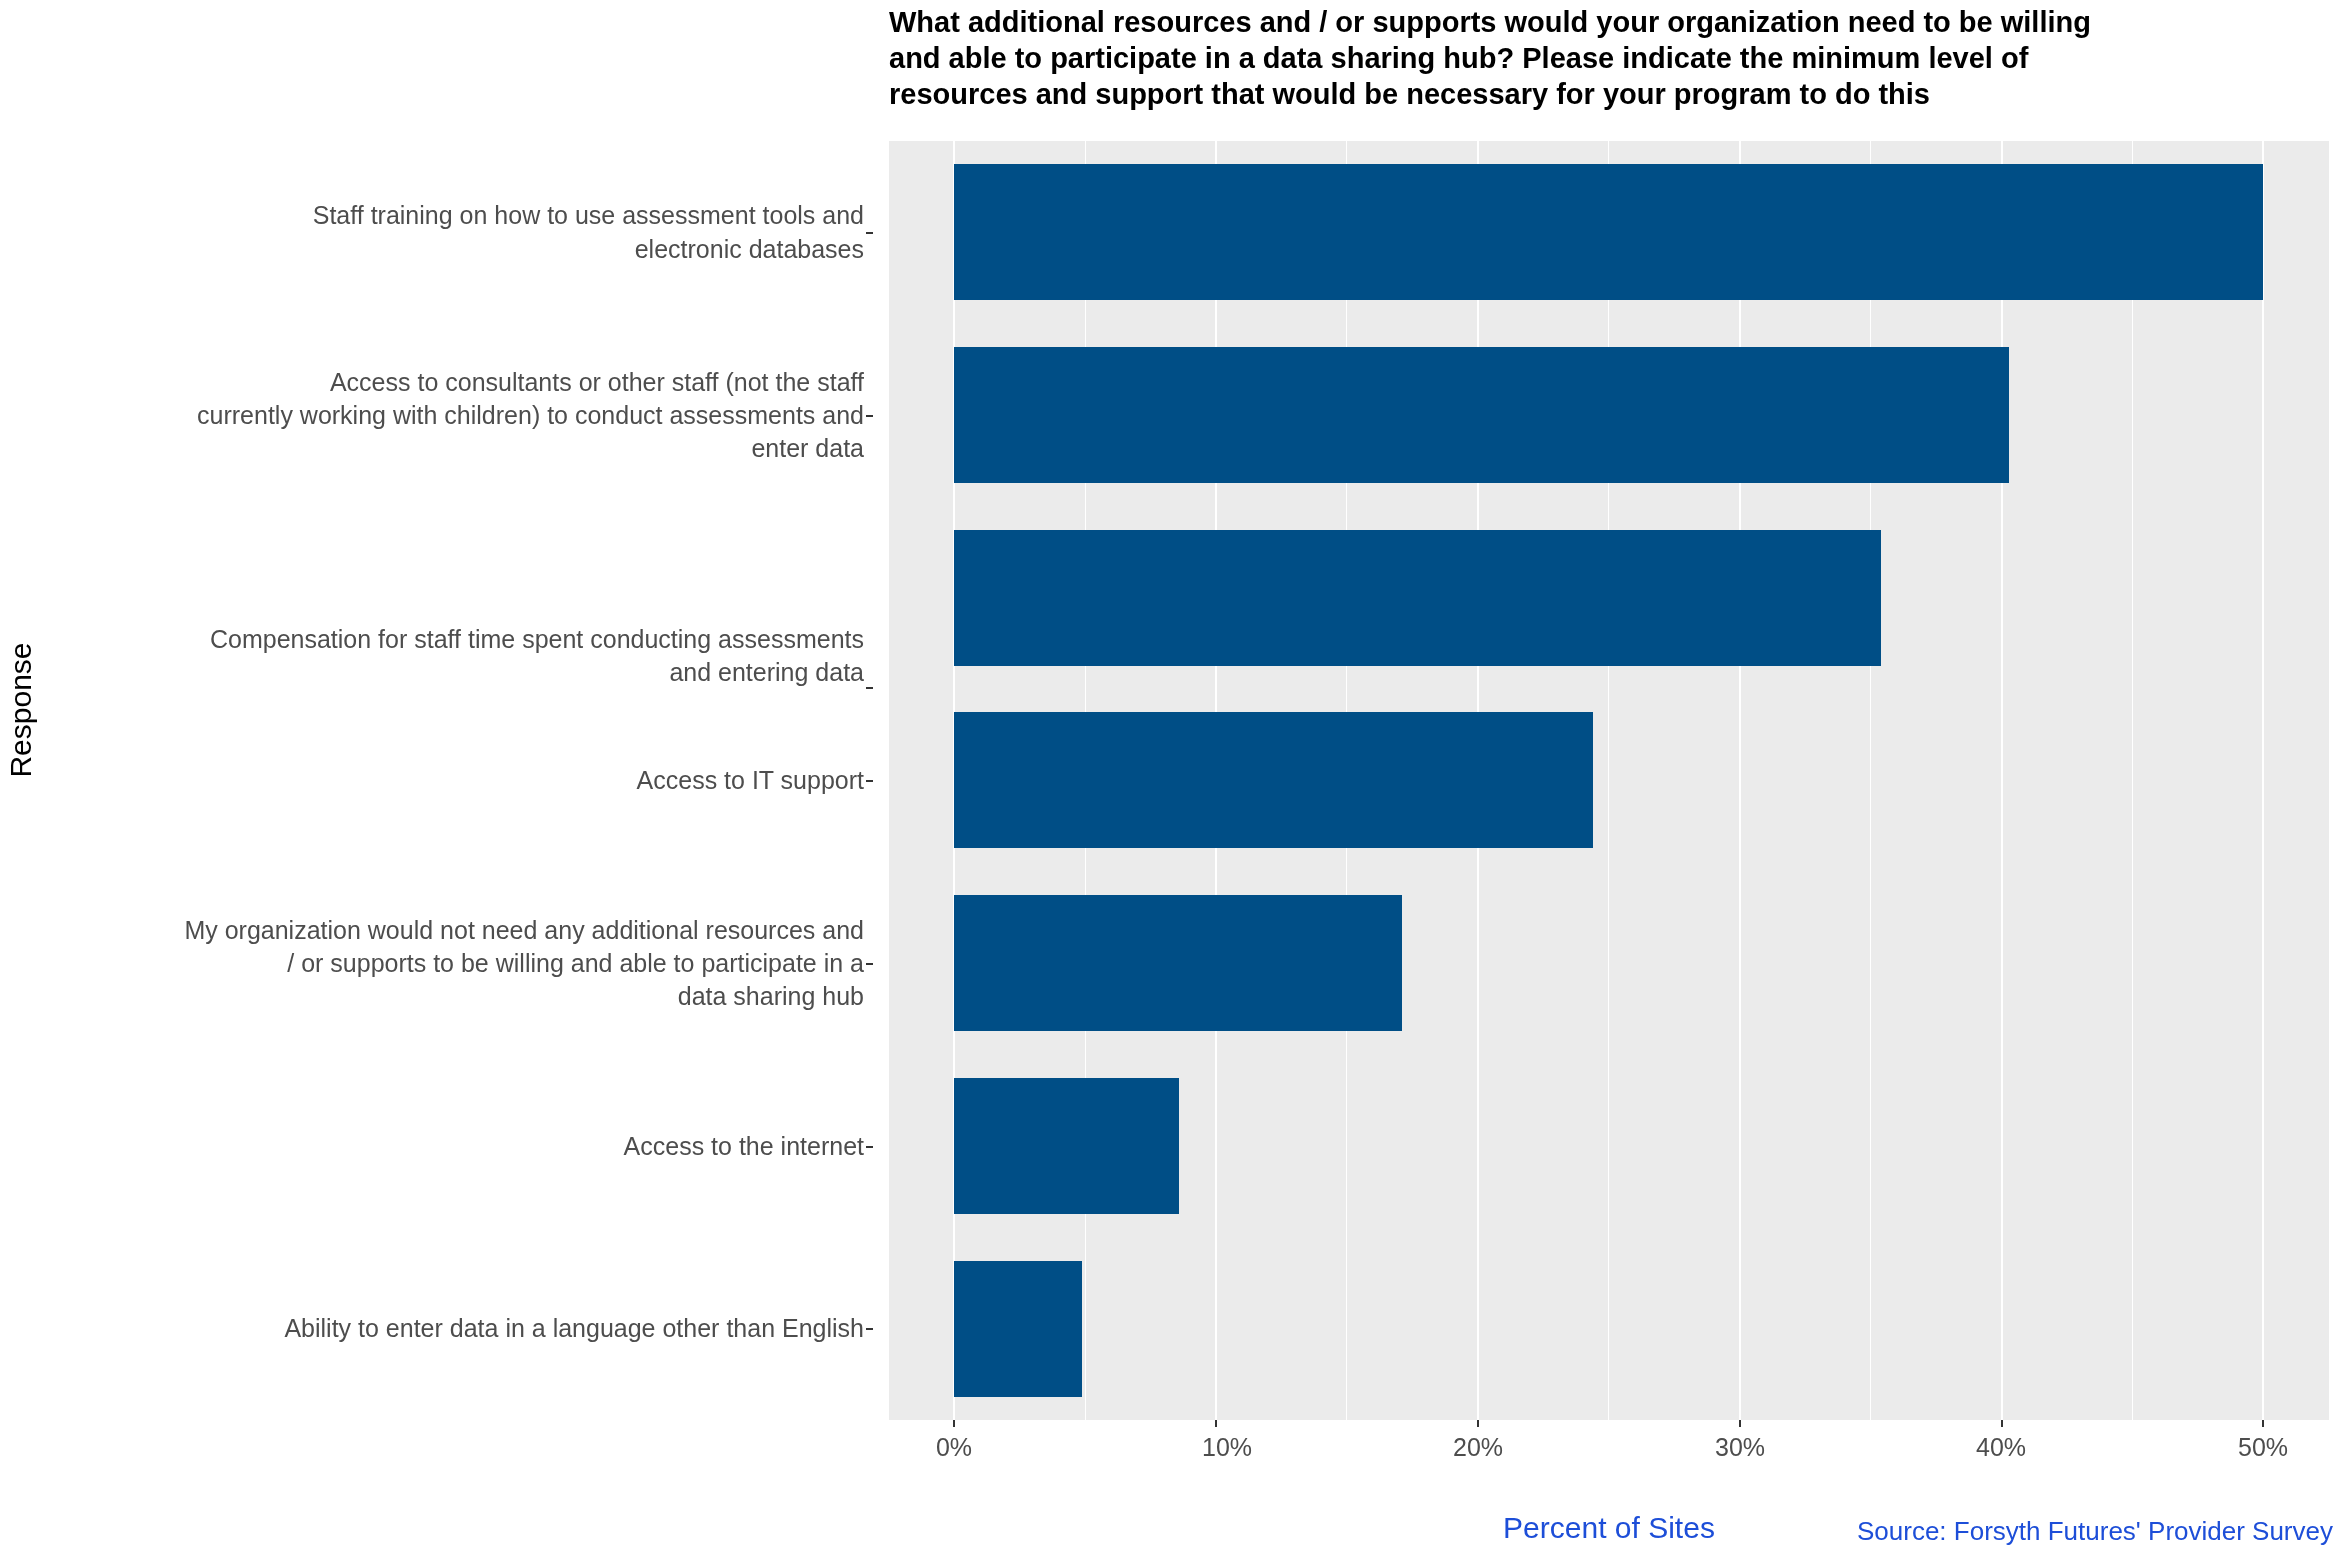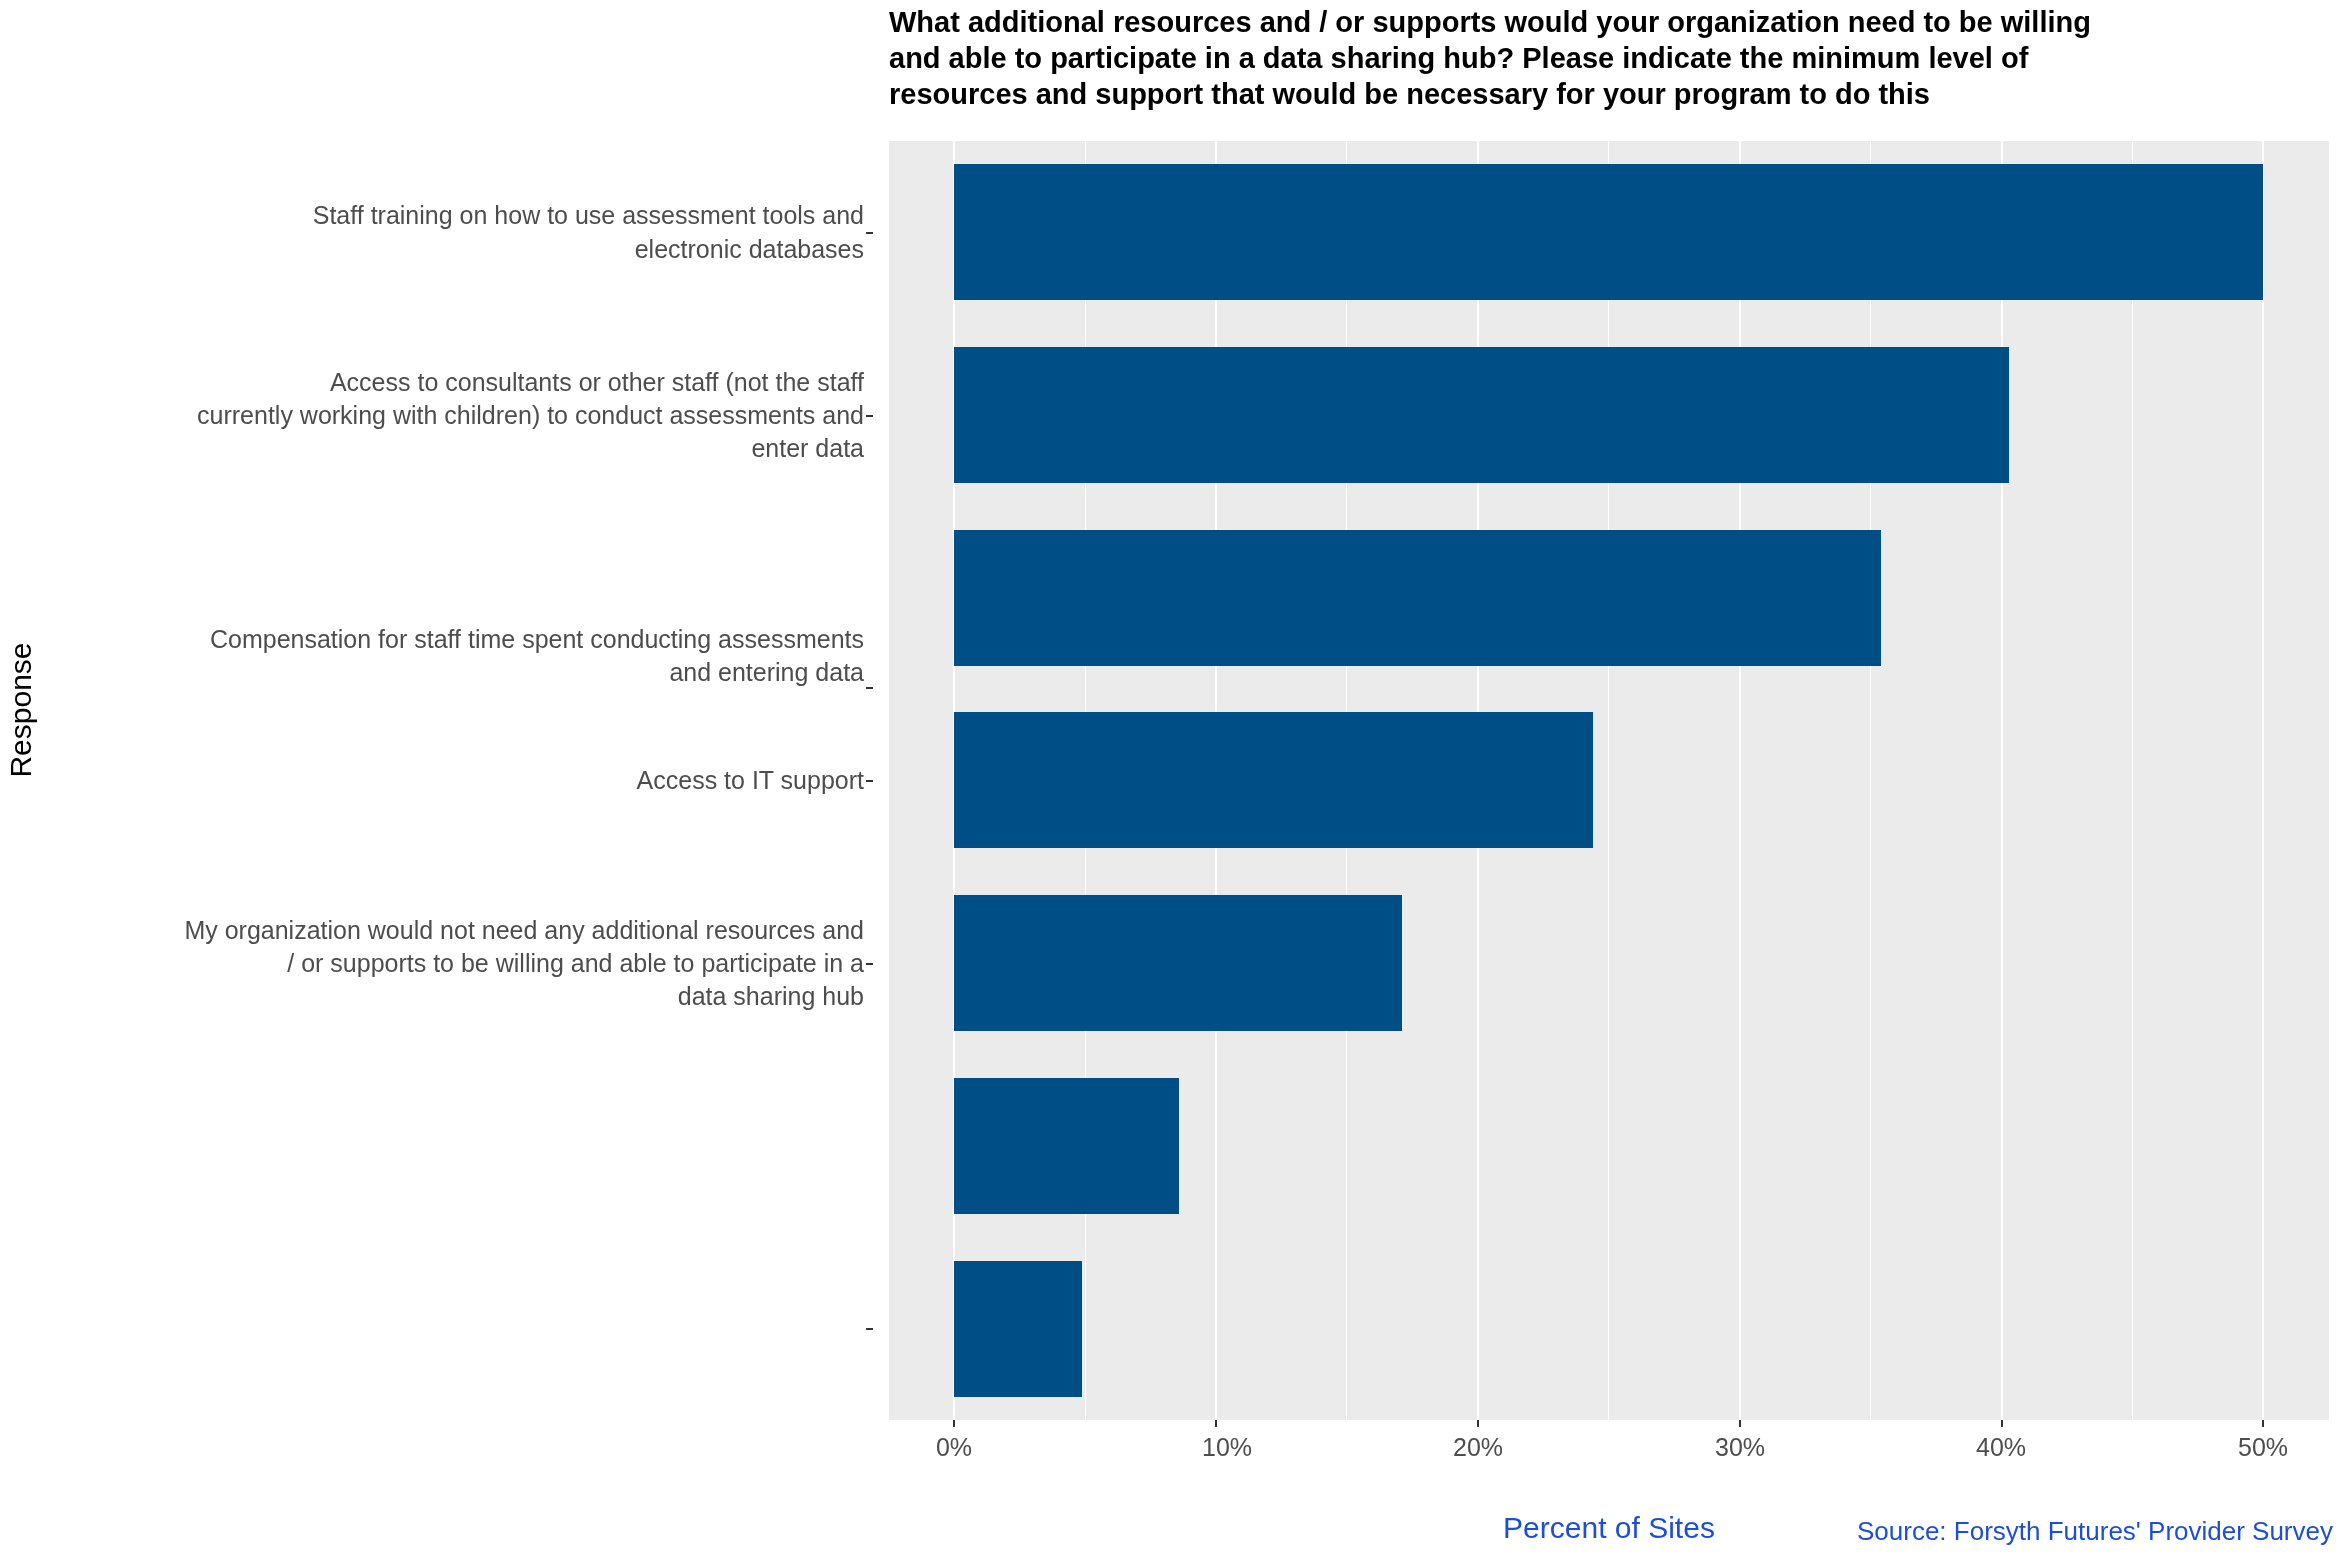--- a/index.html
+++ b/index.html
@@ -189,21 +189,26 @@
     <div class="ytick-row" style="top: 731px; height: 183px;">
       <div class="lbl">My organization would not need any additional resources and
 / or supports to be willing and able to participate in a
 data sharing hub</div>
       <div class="ytick-mark"></div>
     </div>
     <div class="ytick-row" style="top: 548px; height: 183px;">
       <div class="lbl">Access to IT support</div>
       <div class="ytick-mark"></div>
     </div>
+    <div class="ytick-row" style="top: 914px; height: 183px;">
+      <div class="lbl">Access to the internet</div>
+      <div class="ytick-mark"></div>
+    </div>
     <div class="ytick-row" style="top: 1096px; height: 183px;">
+      <div class="lbl">Ability to enter data in a language other than English</div>
       <div class="ytick-mark"></div>
     </div>
   </div>
 
 <div id="plot-panel">
     <div class="vgrid-minor" style="left: 196px;"></div>
     <div class="vgrid-minor" style="left: 457px;"></div>
     <div class="vgrid-minor" style="left: 719px;"></div>
     <div class="vgrid-minor" style="left: 981px;"></div>
     <div class="vgrid-minor" style="left: 1243px;"></div>

